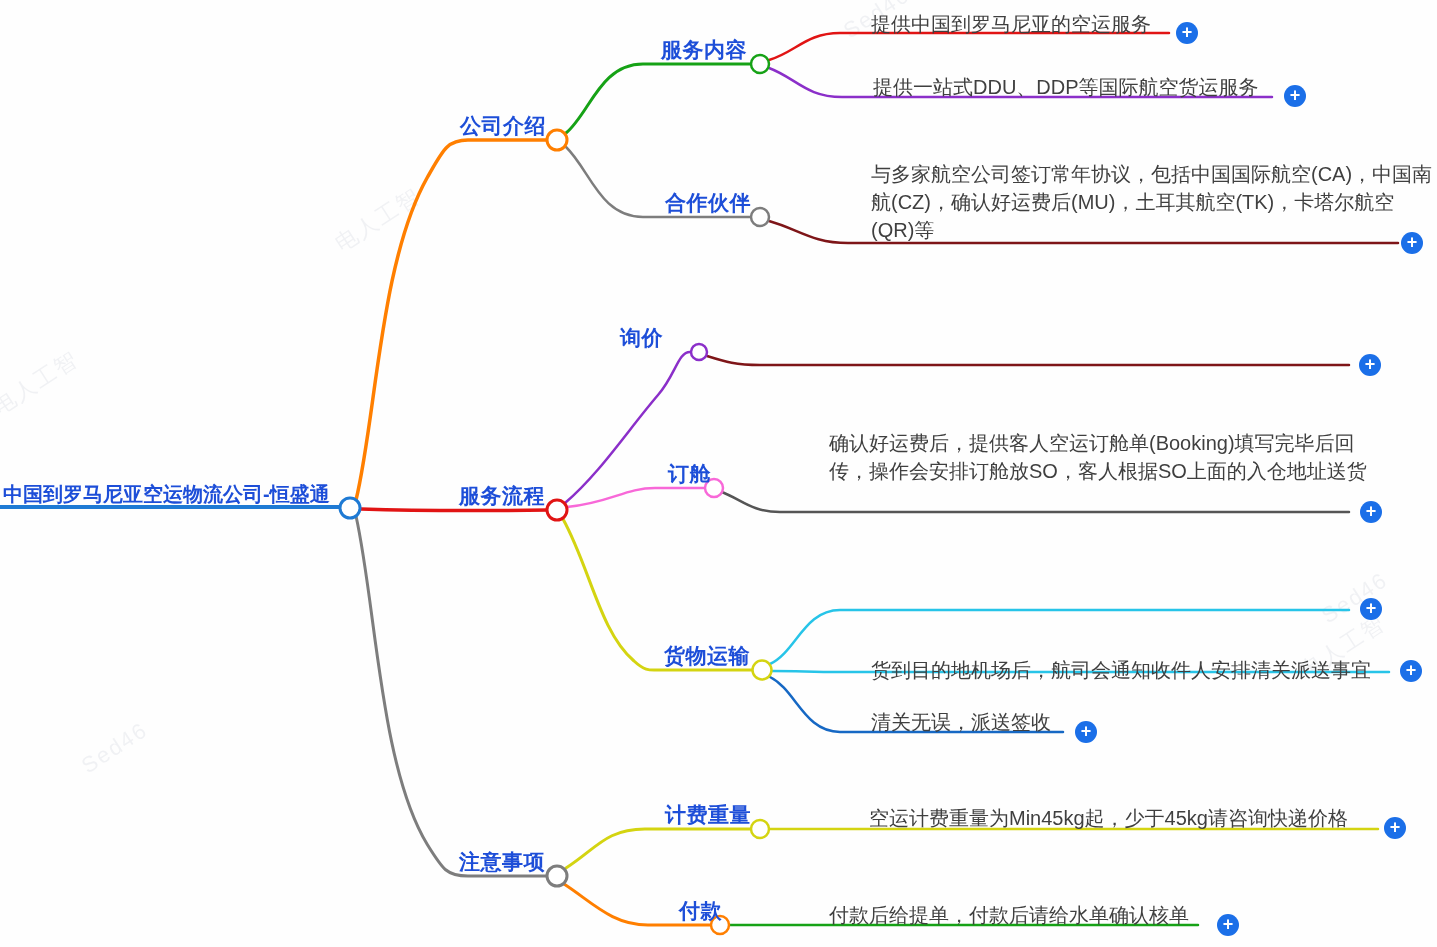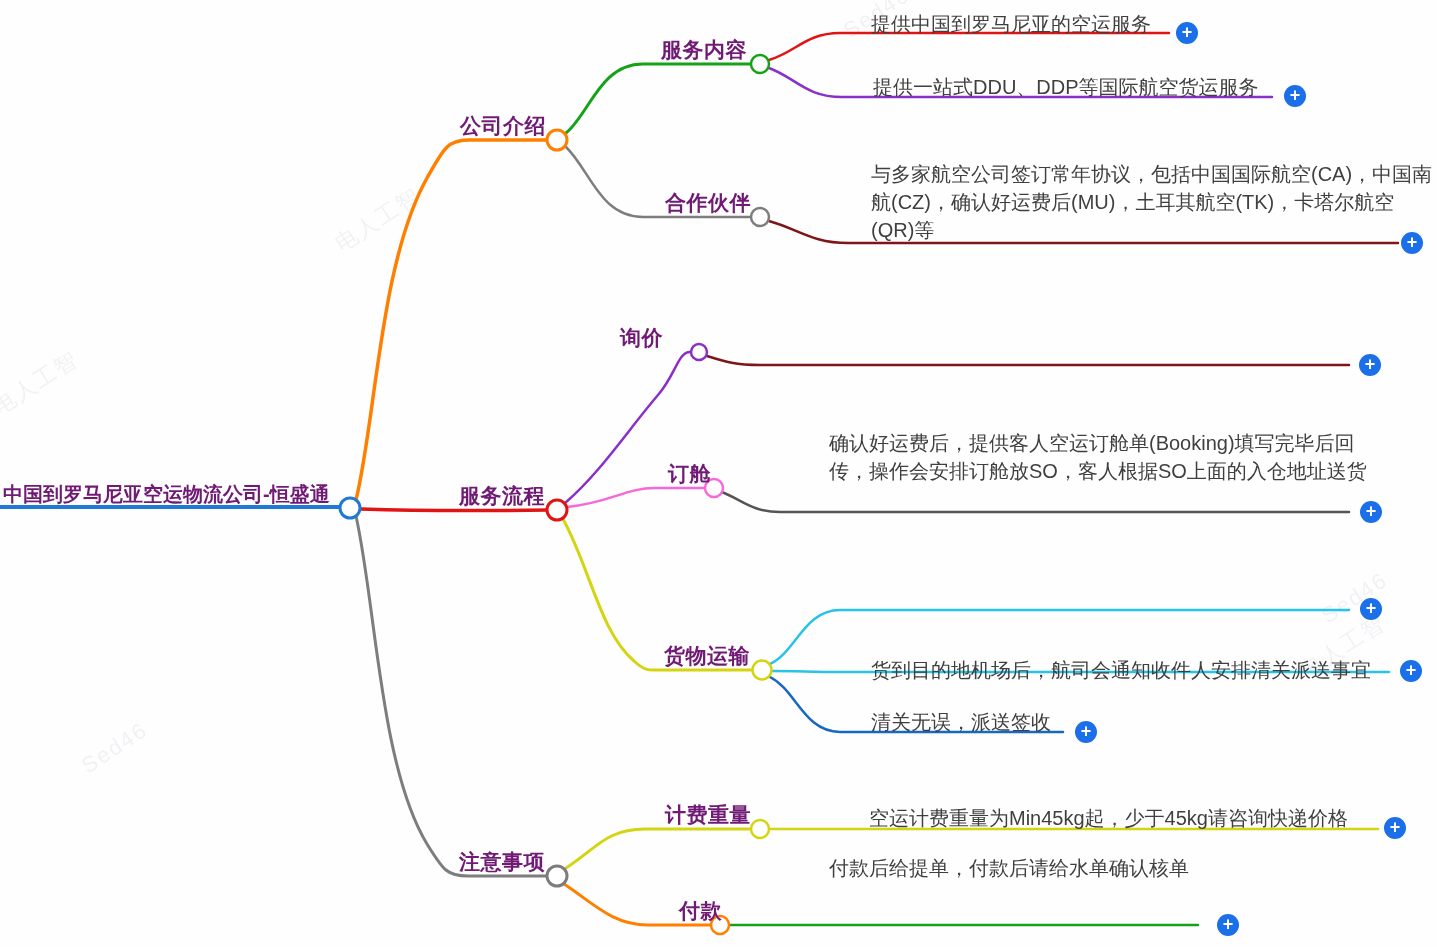--- a/index.html
+++ b/index.html
@@ -4,21 +4,21 @@
 <style>
   html,body{margin:0;padding:0;}
   body{
     width:1437px;height:947px;position:relative;overflow:hidden;
     background:#fefefe;
     font-family:"Liberation Sans","DejaVu Sans",sans-serif;
   }
   #canvas{position:absolute;left:0;top:0;width:1437px;height:947px;}
   svg#edges{position:absolute;left:0;top:0;z-index:1;}
   .label{
-    position:absolute;z-index:3;color:#701a75;font-weight:bold;
+    position:absolute;z-index:3;color:#1d4ed8;font-weight:bold;
     font-size:21px;line-height:24px;white-space:nowrap;letter-spacing:0.5px;
   }
   .label.root{font-size:20px;letter-spacing:0;}
   .leaf{
     position:absolute;z-index:3;color:#3f3f3f;font-weight:normal;
     font-size:20px;line-height:28px;
   }
   .leaf.nowrap{white-space:nowrap;}
   .plus{
     position:absolute;z-index:4;width:22px;height:22px;border-radius:50%;
@@ -99,21 +99,21 @@
   <div class="label" style="left:665px;top:803px">计费重量</div>
   <div class="label" style="left:679px;top:899px">付款</div>
 
   <div class="leaf nowrap" style="left:871px;top:10px">提供中国到罗马尼亚的空运服务</div>
   <div class="leaf nowrap" style="left:873px;top:73px">提供一站式DDU、DDP等国际航空货运服务</div>
   <div class="leaf" style="left:871px;top:160px;width:562px">与多家航空公司签订常年协议，包括中国国际航空(CA)，中国南航(CZ)，确认好运费后(MU)，土耳其航空(TK)，卡塔尔航空(QR)等</div>
   <div class="leaf" style="left:829px;top:429px;width:556px">确认好运费后，提供客人空运订舱单(Booking)填写完毕后回传，操作会安排订舱放SO，客人根据SO上面的入仓地址送货</div>
   <div class="leaf nowrap" style="left:871px;top:656px">货到目的地机场后，航司会通知收件人安排清关派送事宜</div>
   <div class="leaf nowrap" style="left:871px;top:708px">清关无误，派送签收</div>
   <div class="leaf nowrap" style="left:869px;top:804px">空运计费重量为Min45kg起，少于45kg请咨询快递价格</div>
-  <div class="leaf nowrap" style="left:829px;top:854px">付款后给提单，付款后请给水单确认核单</div>
+  <div class="leaf nowrap" style="left:829px;top:901px">付款后给提单，付款后请给水单确认核单</div>
 
   <div class="plus" style="left: 1176px; top: 22px; background: rgb(27, 111, 232);">
       <span>+</span>
     </div>
   <div class="plus" style="left: 1284px; top: 85px; background: rgb(27, 111, 232);">
       <span>+</span>
     </div>
   <div class="plus" style="left: 1401px; top: 232px; background: rgb(27, 111, 232);">
       <span>+</span>
     </div>

